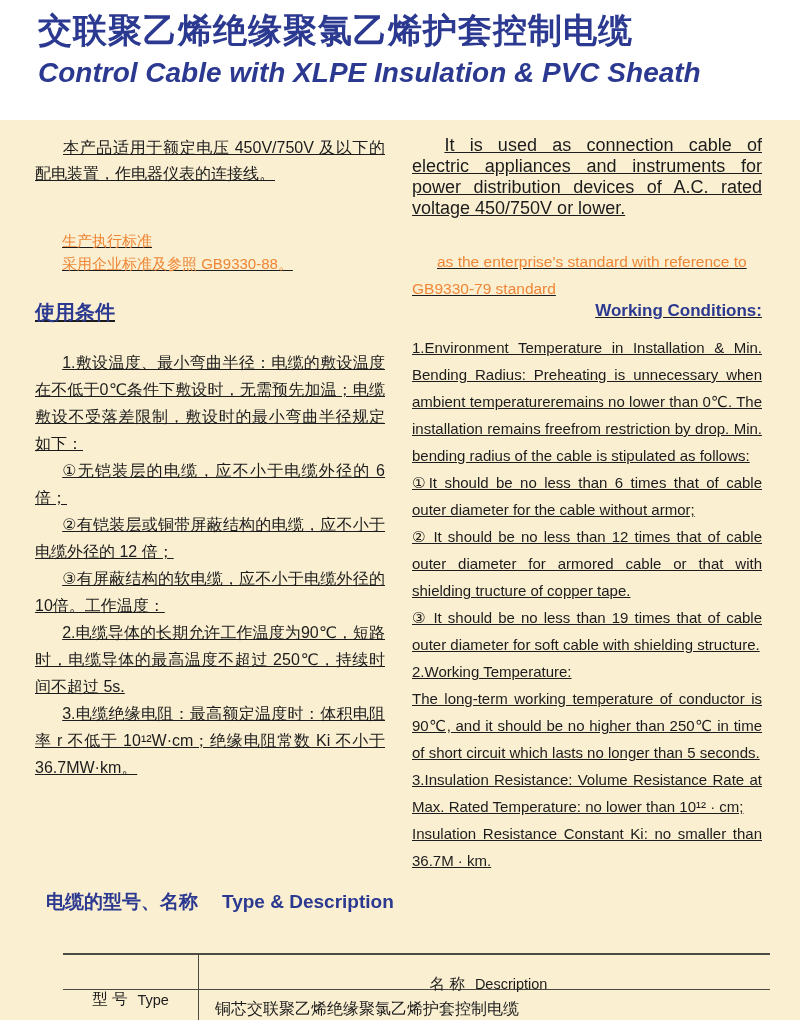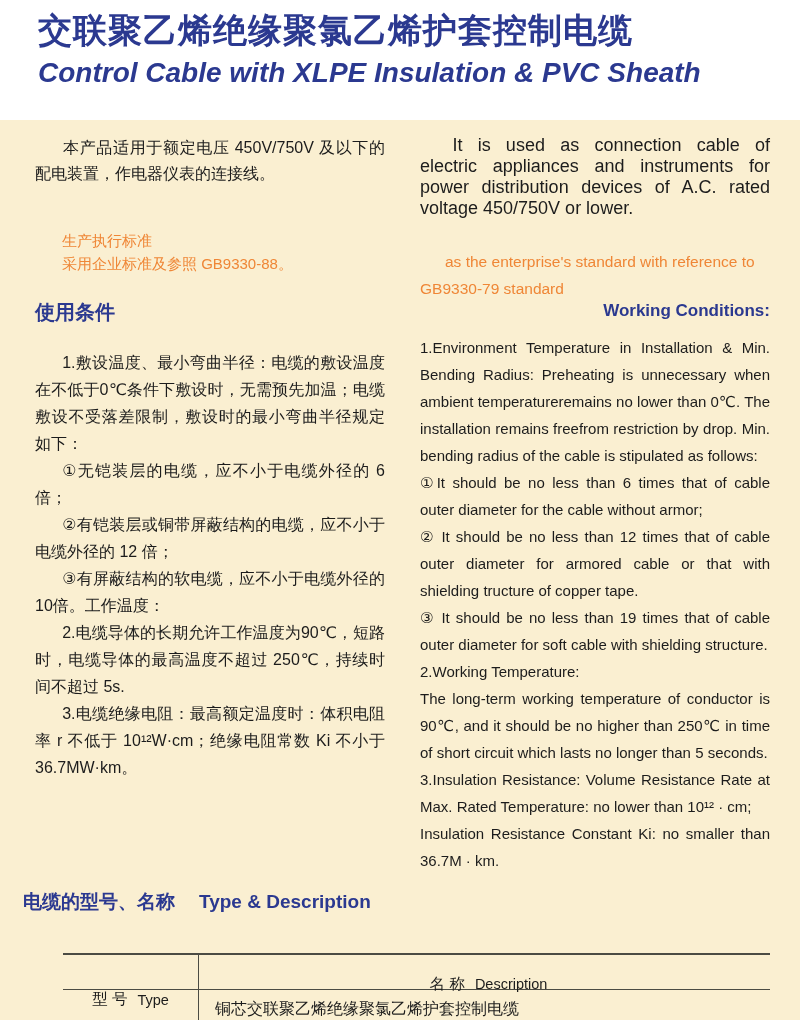--- a/index.html
+++ b/index.html
@@ -30,22 +30,23 @@
     font-size:28px;
     font-weight:bold;
     font-style:italic;
     line-height:40px;
     white-space:nowrap;
   }
   
   .cols {
     display:grid;
     grid-template-columns:350px 350px;
-    column-gap:35px;
+    column-gap:27px;
     padding:0 30px 0 35px;
+    text-decoration:underline;
   }
   
   .intro { padding-top:15px; height:179px; }
   .intro-zh-text {
     font-size:16px; line-height:26px;
     text-indent:1.75em; text-align:justify;
   }
   .std-zh { margin-top:42px; color:#ef8636; font-size:15px; line-height:23px; padding-left:27px; }
   .intro-en-text {
     font-size:18px; line-height:21px;
@@ -65,21 +66,21 @@
   .cond-left .para {
     font-size:16px; line-height:27px;
     text-indent:1.7em; text-align:justify;
   }
   .cond-left .para:first-of-type { margin-top:24px; }
   .cond-right .para {
     font-size:15px; line-height:27px;
     text-align:justify;
   }
   
-  .type-heading { margin-top:15px; padding-left:23px; }
+  .type-heading { margin-top:15px; padding-left:46px; }
   .type-heading .zh { color:#2b3990; font-size:19px; font-weight:bold; }
   .type-heading .en { color:#2b3990; font-size:19px; font-weight:bold; margin-left:24px; }
   .ctable {
     margin:38px 0 0 63px;
     width:707px;
     border-top:2px solid #4b4b43;
     border-bottom:2px solid #4b4b43;
   }
   .trow {
     display:grid;

